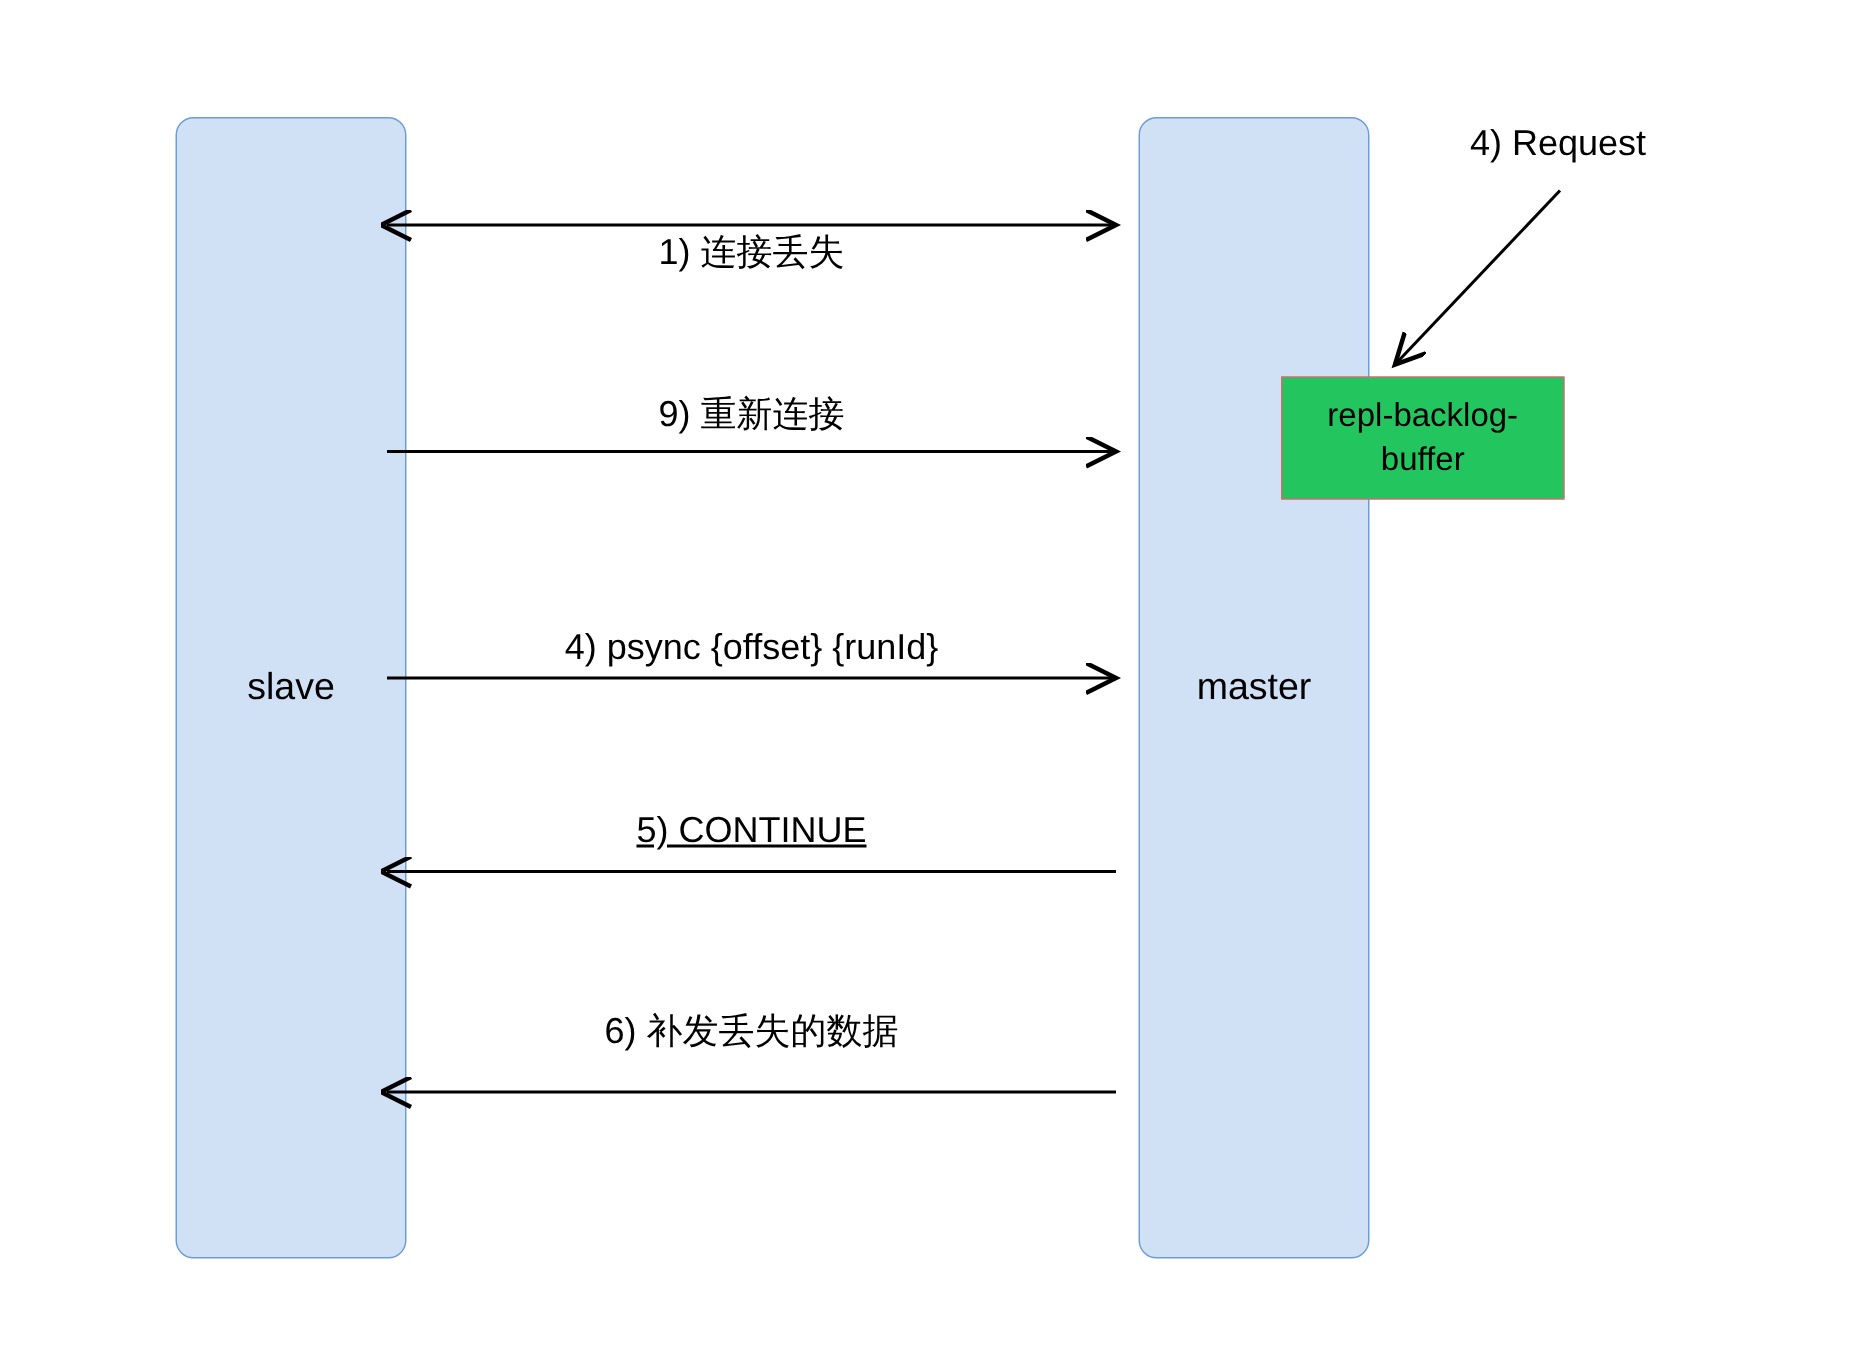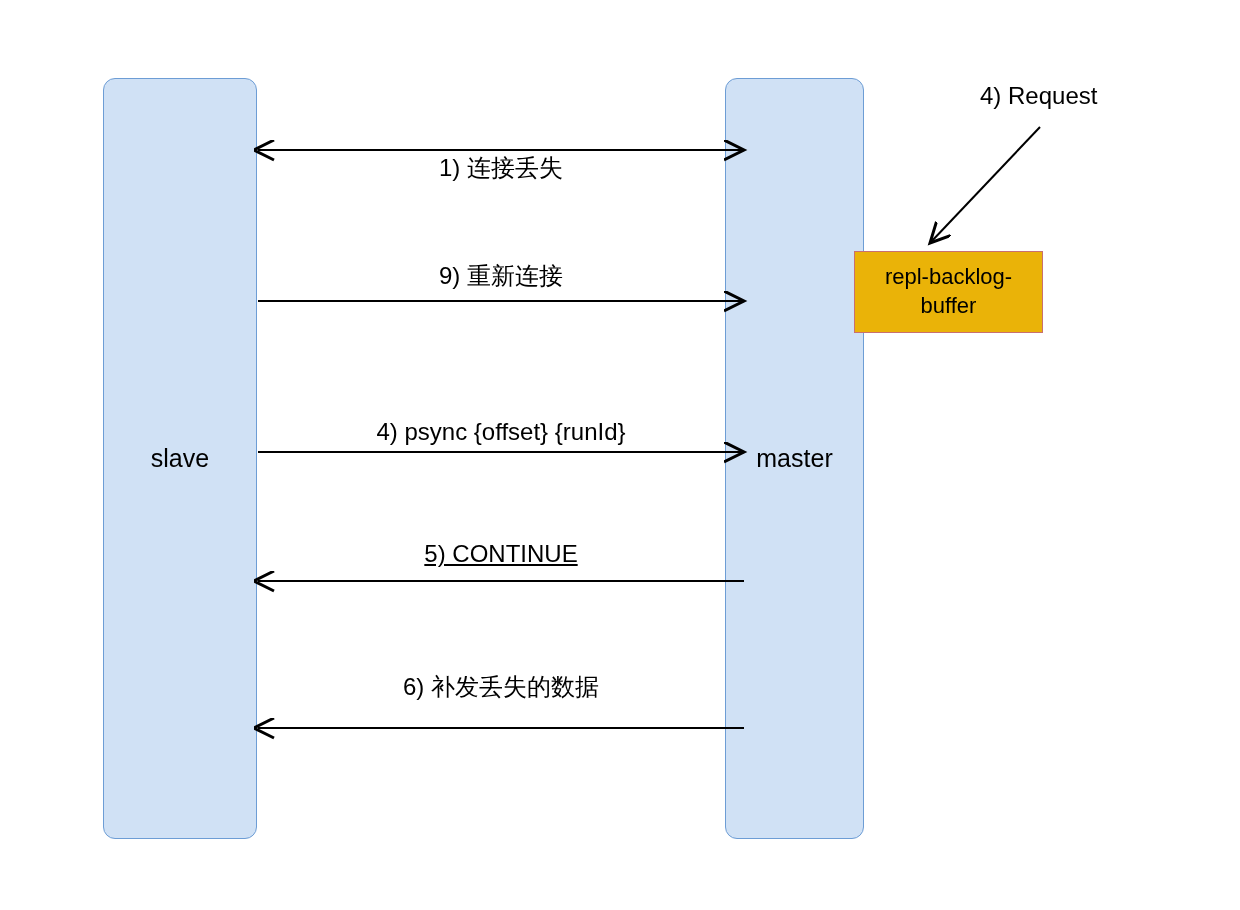--- a/index.html
+++ b/index.html
@@ -13,24 +13,25 @@
     .node-box {
       position: absolute;
       background: #d0e1f5;
       border: 1.5px solid #6d9dd5;
       border-radius: 12px;
       display: flex;
       align-items: center;
       justify-content: center;
       font-size: 25px;
       color: #000;
+      margin-left: 14px;
     }
     .buffer-box {
       position: absolute;
-      background: #eab308;
+      background: #22c55e;
       border: 1.5px solid #c87070;
       display: flex;
       align-items: center;
       text-align: center;
       font-size: 22px;
       color: #000;
       line-height: 1.3;
       padding: 4px;
     }
     .msg-label {
@@ -49,21 +50,21 @@
       pointer-events: none;
     }
   </style>
 </head>
 <body>
 
 <div class="node-box" style="left:103px; top:78px; width:154px; height:761px;">
   <span>slave</span>
 </div>
 
-<div class="node-box" style="left:725px; top:78px; width:139px; height:761px;">
+<div class="node-box" style="left:745px; top:78px; width:154px; height:761px;">
   <span>master</span>
 </div>
 
 <div class="buffer-box" style="left:854px; top:251px; width:189px; height:82px;">
   <span>repl-backlog-buffer</span>
 </div>
 
 <div class="msg-label" style="left:501px; top:124px; transform:translateX(-50%);margin-top:28px;">1) 连接丢失</div>
 <div class="msg-label" style="left:980px; top:82px;">4) Request</div>
 <div class="msg-label" style="left:501px; top:260px; transform:translateX(-50%);">9) 重新连接</div>

